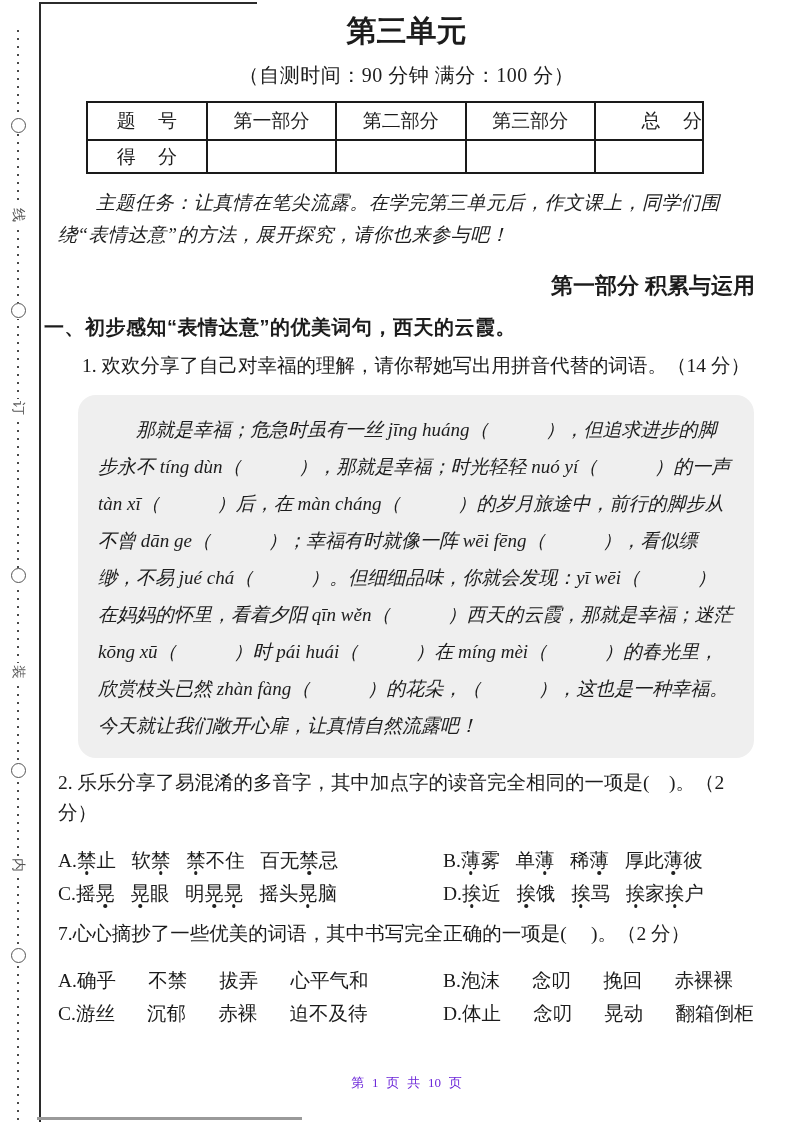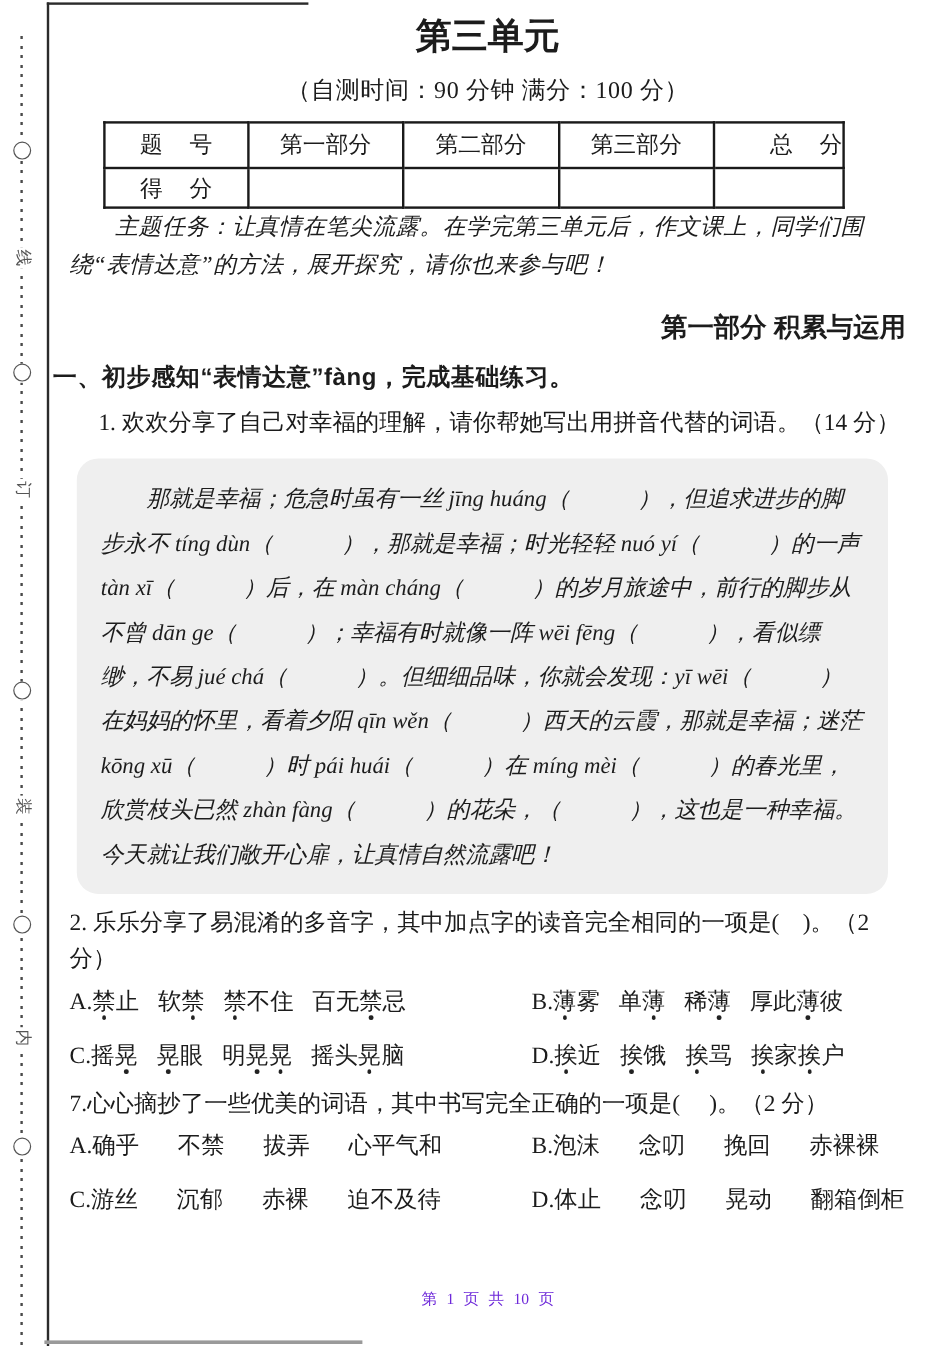--- a/index.html
+++ b/index.html
@@ -28,35 +28,35 @@
   
   table.score{border-collapse:collapse;margin:12px auto 0 28px;width:618px;
     font-family:"Liberation Sans",sans-serif;font-size:19px;}
   table.score td{border:2px solid #1a1a1a;text-align:center;padding:0;word-spacing:.9em;}
   table.score tr.r1 td{height:36px;margin-top:24px;}
   table.score tr.r2 td{height:31px;}
   table.score td.c0{width:120px;}
   table.score td.c1,table.score td.c2,table.score td.c3{width:130px;}
   table.score td.c4{width:108px;text-align:right;}
   
-  .theme{margin-top:0;font-style:italic;font-size:19px;line-height:1.7;text-indent:2em;
+  .theme{margin-top:13px;font-style:italic;font-size:19px;line-height:1.7;text-indent:2em;
     letter-spacing:.5px;}
   .part-head{margin-top:9px;text-align:right;font-family:"Liberation Sans",sans-serif;
     font-weight:700;font-size:22px;}
   .sec-head{margin-top:13px;margin-left:-14px;font-family:"Liberation Sans",sans-serif;
     font-weight:700;font-size:20px;letter-spacing:.5px;}
   .q-stem{margin-top:10px;font-size:19.5px;line-height:1.55;white-space:pre-wrap;}
   .q1-stem{padding-left:24px;}
   
-  .pinyin-box{margin:14px 0 0 6px;width:636px;background:#efefef;border-radius:18px;
+  .pinyin-box{margin:14px 0 0 20px;width:636px;background:#efefef;border-radius:18px;
     padding:16px 20px 14px 20px;}
   .pinyin-box p{margin:0;font-style:italic;font-size:19px;line-height:1.95;text-indent:2em;
     white-space:pre-wrap;}
   
-  .opt-grid2{display:grid;grid-template-columns:385px 1fr;row-gap:14px;margin-top:4px;
+  .opt-grid2{display:grid;grid-template-columns:385px 1fr;row-gap:2px;margin-top:16px;
     font-size:19.5px;line-height:1.6;}
   .ws-q2{word-spacing:.55em;}
   .ws-q3{word-spacing:1.4em;}
   .em-dot{position:relative;}
   .em-dot::after{content:"";position:absolute;left:50%;bottom:-4px;width:3.5px;height:3.5px;
     border-radius:50%;background:#222;transform:translateX(-50%);}
   
   .footer{position:absolute;left:58px;bottom:30px;width:697px;text-align:center;
     font-size:13px;color:#6d28d9;word-spacing:.35em;}
 </style>
@@ -108,21 +108,21 @@
       <td class="c2"></td>
       <td class="c3"></td>
       <td class="c4"></td>
     </tr>
   </tbody>
     </table>
 
   <p class="theme">主题任务：让真情在笔尖流露。在学完第三单元后，作文课上，同学们围绕“表情达意”的方法，展开探究，请你也来参与吧！</p>
 
   <div class="part-head">第一部分 积累与运用</div>
-  <div class="sec-head">一、初步感知“表情达意”fàng，完成基础练习。</div>
+  <div class="sec-head">一、初步感知“表情达意”的优美词句，西天的云霞。</div>
 
   <div class="q-stem q1-stem">1. 欢欢分享了自己对幸福的理解，请你帮她写出用拼音代替的词语。（14 分）</div>
 
   <div class="pinyin-box">
     <p>那就是幸福；危急时虽有一丝 jīng huáng（            ），但追求进步的脚步永不 tíng dùn（            ），那就是幸福；时光轻轻 nuó yí（            ）的一声 tàn xī（            ）后，在 màn cháng（            ）的岁月旅途中，前行的脚步从不曾 dān ge（            ）；幸福有时就像一阵 wēi fēng（            ），看似缥缈，不易 jué chá（            ）。但细细品味，你就会发现：yī wēi（            ）在妈妈的怀里，看着夕阳 qīn wěn（            ）西天的云霞，那就是幸福；迷茫 kōng xū（            ）时 pái huái（            ）在 míng mèi（            ）的春光里，欣赏枝头已然 zhàn fàng（            ）的花朵，（            ），这也是一种幸福。今天就让我们敞开心扉，让真情自然流露吧！</p>
   </div>
 
   <div class="q-stem">2. 乐乐分享了易混淆的多音字，其中加点字的读音完全相同的一项是(    )。（2 分）</div>
   <div class="opt-grid2 ws-q2">
     <div><span>A</span><span>.</span><span class="em-dot">禁</span><span>止</span><span> </span><span>软</span><span class="em-dot">禁</span><span> </span><span class="em-dot">禁</span><span>不</span><span>住</span><span> </span><span>百</span><span>无</span><span class="em-dot">禁</span><span>忌</span></div>

